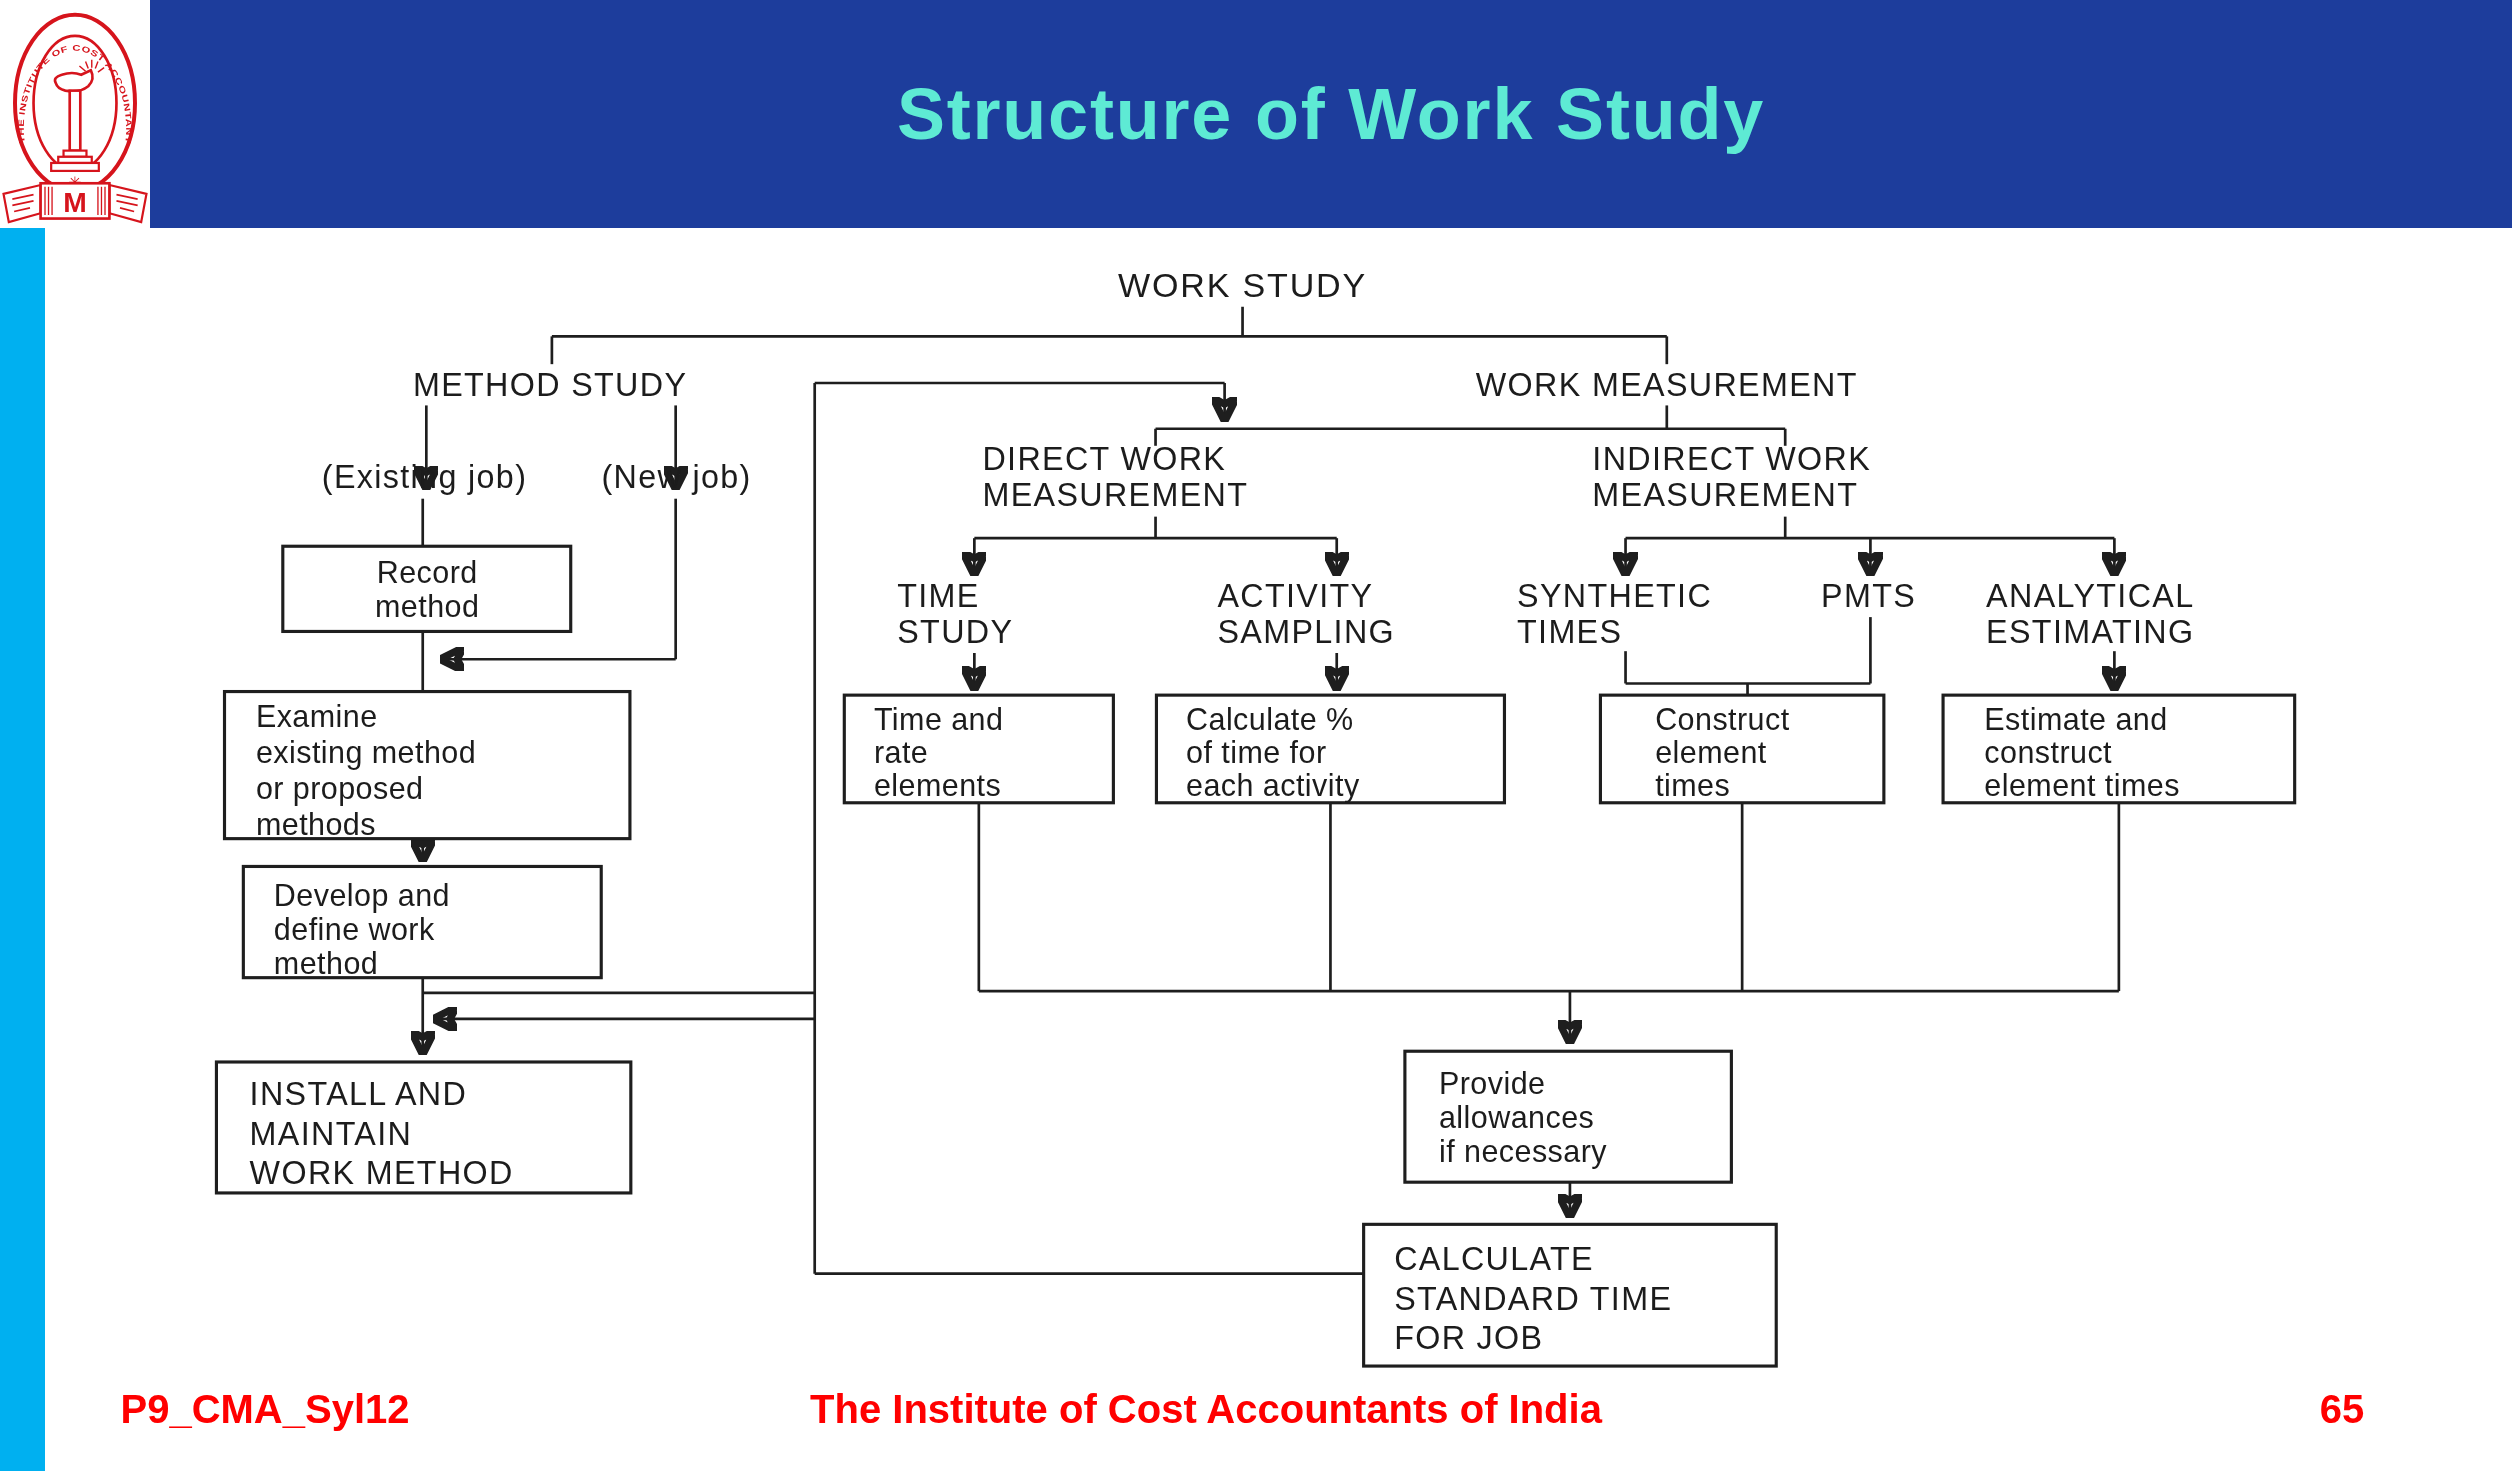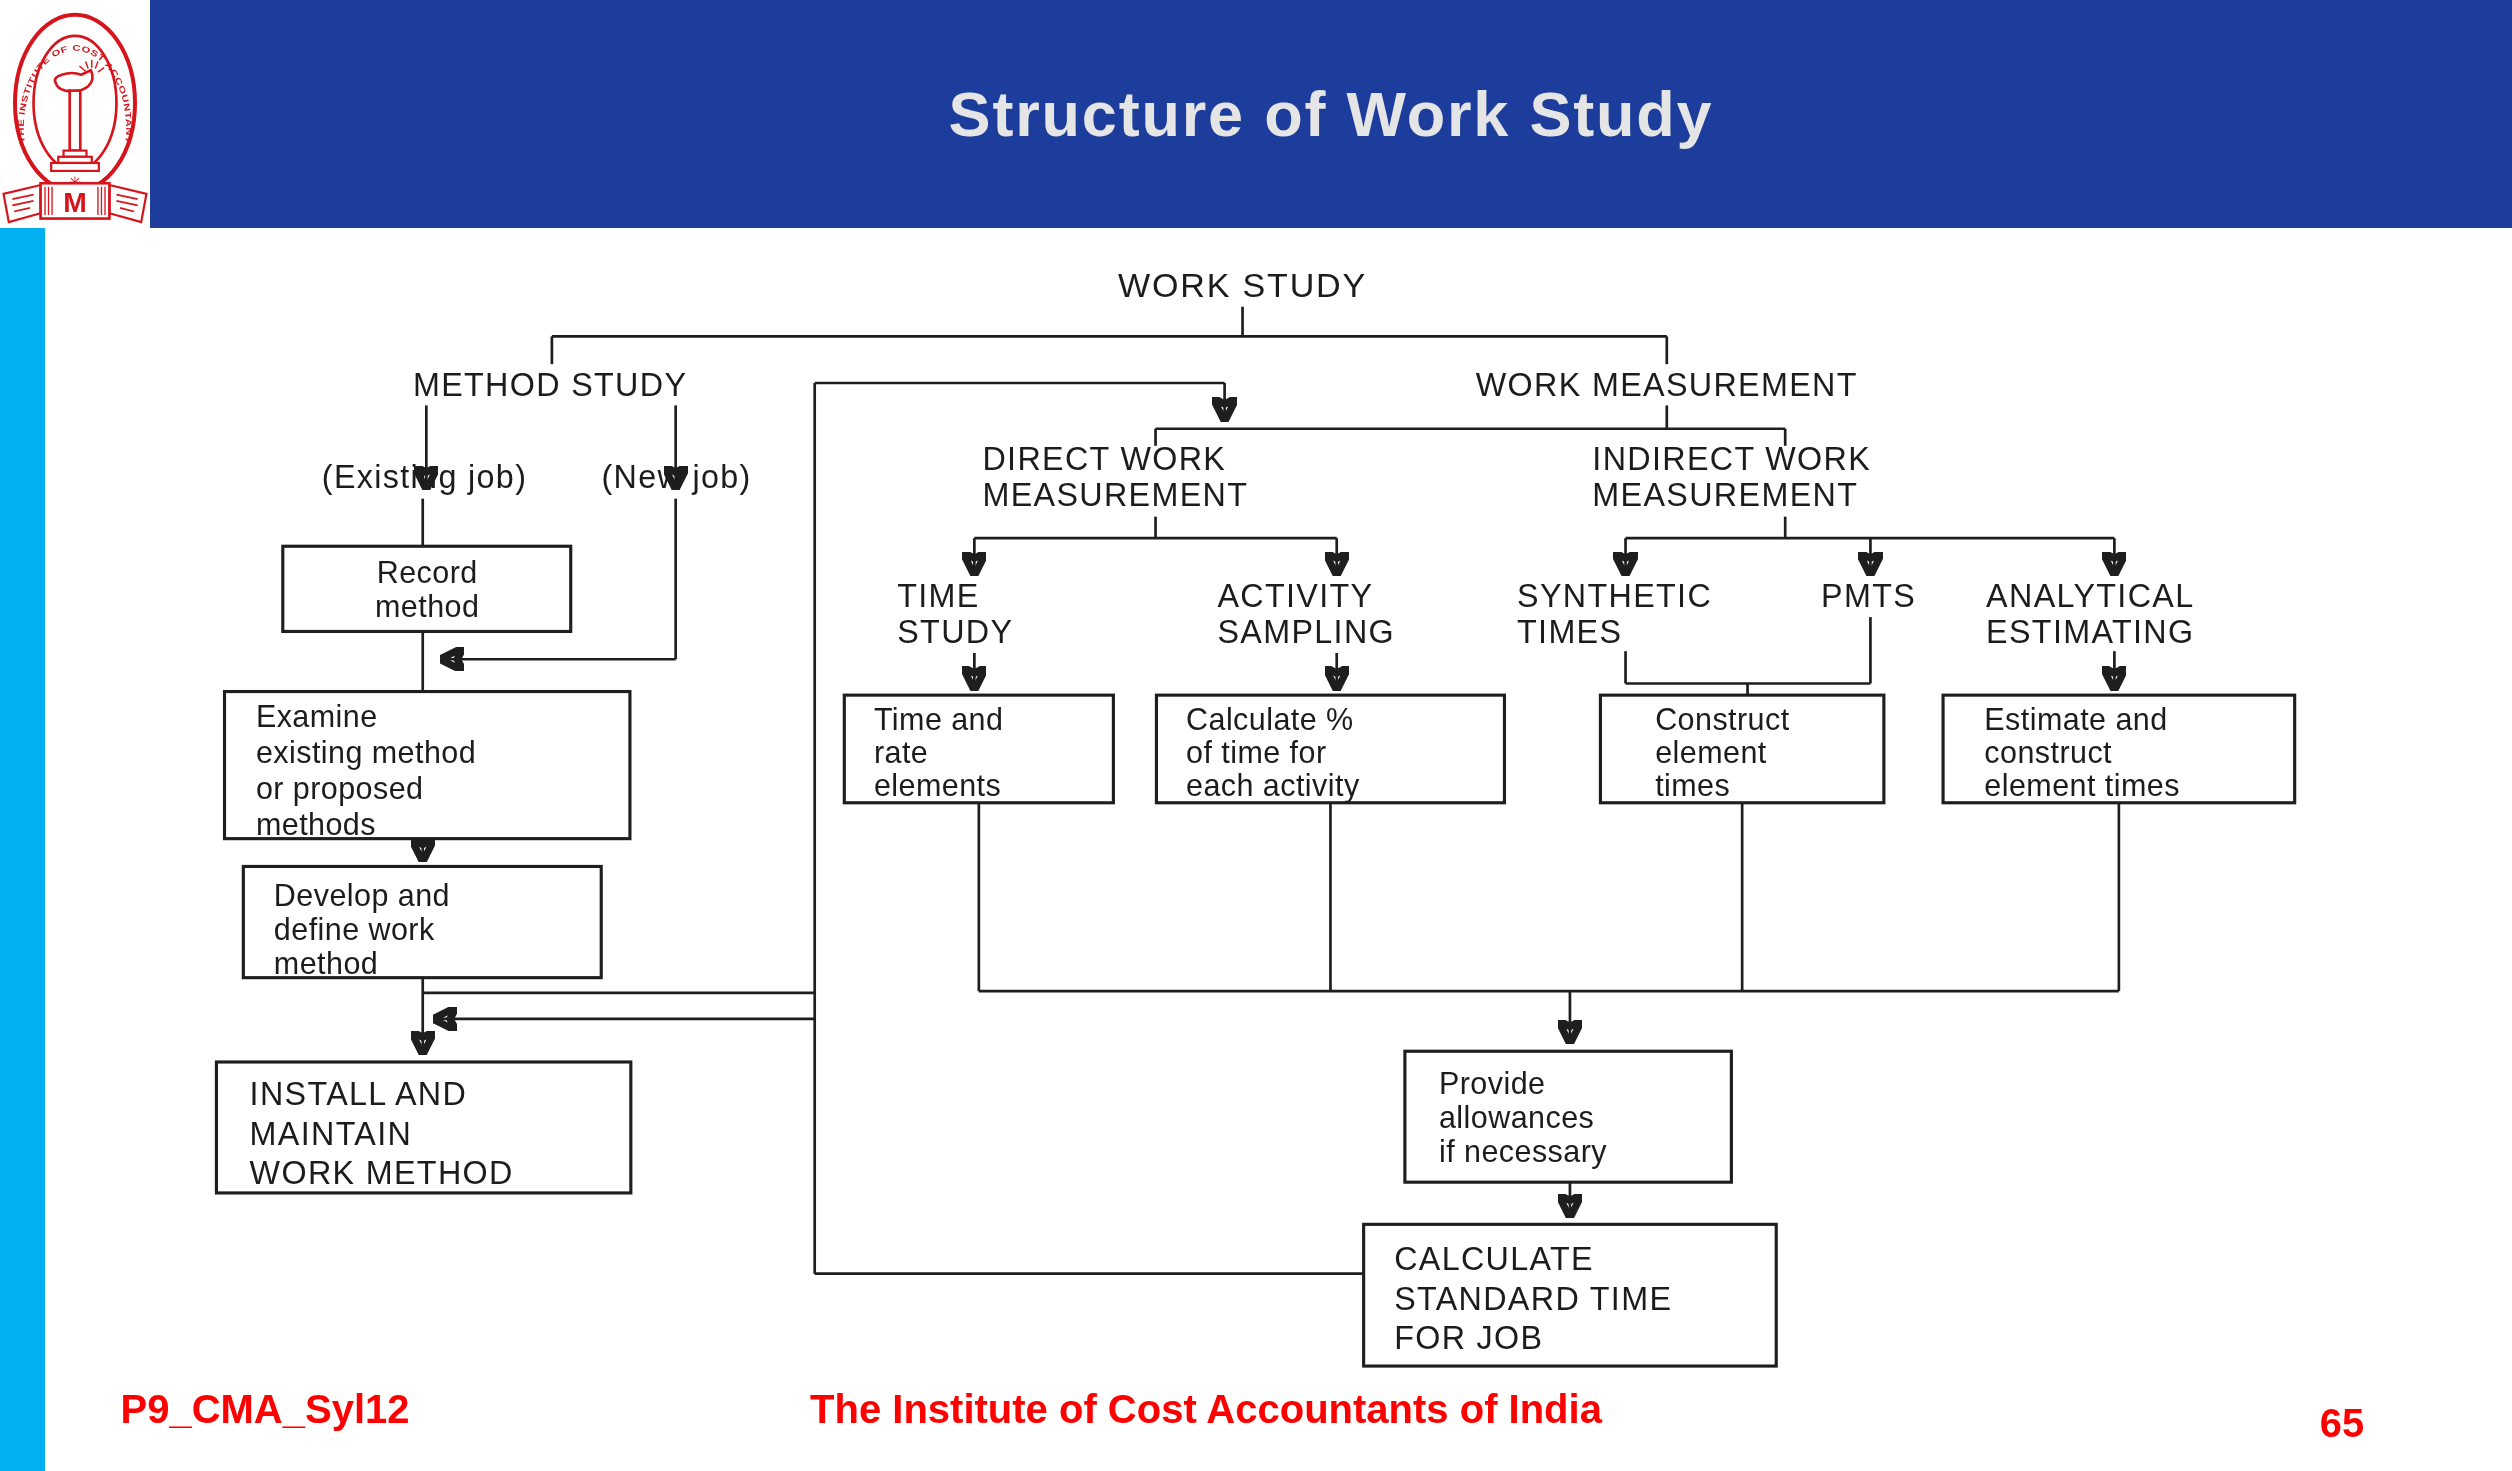--- a/index.html
+++ b/index.html
@@ -6,21 +6,21 @@
   .page{
     position:relative;width:2512px;height:1471px;background:#ffffff;overflow:hidden;
     font-family:"Liberation Sans",sans-serif;
   }
   
   .titlebar{
     position:absolute;left:150px;top:0;width:2362px;height:228px;
     background:#1d3d9c;display:flex;align-items:center;justify-content:center;
   }
   .titlebar .title{
-    color:#e5e5e5;font-size:63px;font-weight:700;letter-spacing:1.8px;white-space:nowrap;
+    color:#5eead4;font-size:72px;font-weight:700;letter-spacing:1.8px;white-space:nowrap;
   }
   .logo-block{
     position:absolute;left:0;top:0;width:150px;height:228px;background:#ffffff;
   }
   .cyan-strip{
     position:absolute;left:0;top:228px;width:45px;height:1244px;background:#00b0f0;
   }
   
   .diagram{position:absolute;left:0;top:0;width:2512px;height:1471px;}
   .diagram path,.diagram line{stroke:#1e1e1e;stroke-width:3;fill:none;}
@@ -257,16 +257,16 @@
     <g>
       <rect class="node" x="1520" y="1365" width="460" height="158"></rect>
       <text class="cap" x="1554" y="1416">CALCULATE</text>
       <text class="cap" x="1554" y="1460">STANDARD TIME</text>
       <text class="cap" x="1554" y="1504">FOR JOB</text>
     </g>
   </svg>
 
   <span class="footer-text" style="left:265px;">P9_CMA_Syl12</span>
   <span class="footer-text" style="left:1206px;">The Institute of Cost Accountants of India</span>
-  <span class="footer-text" style="left:2342px;margin-top:14px;">65</span>
+  <span class="footer-text" style="left:2342px;">65</span>
 
 </div>
 
 
 </body></html>

